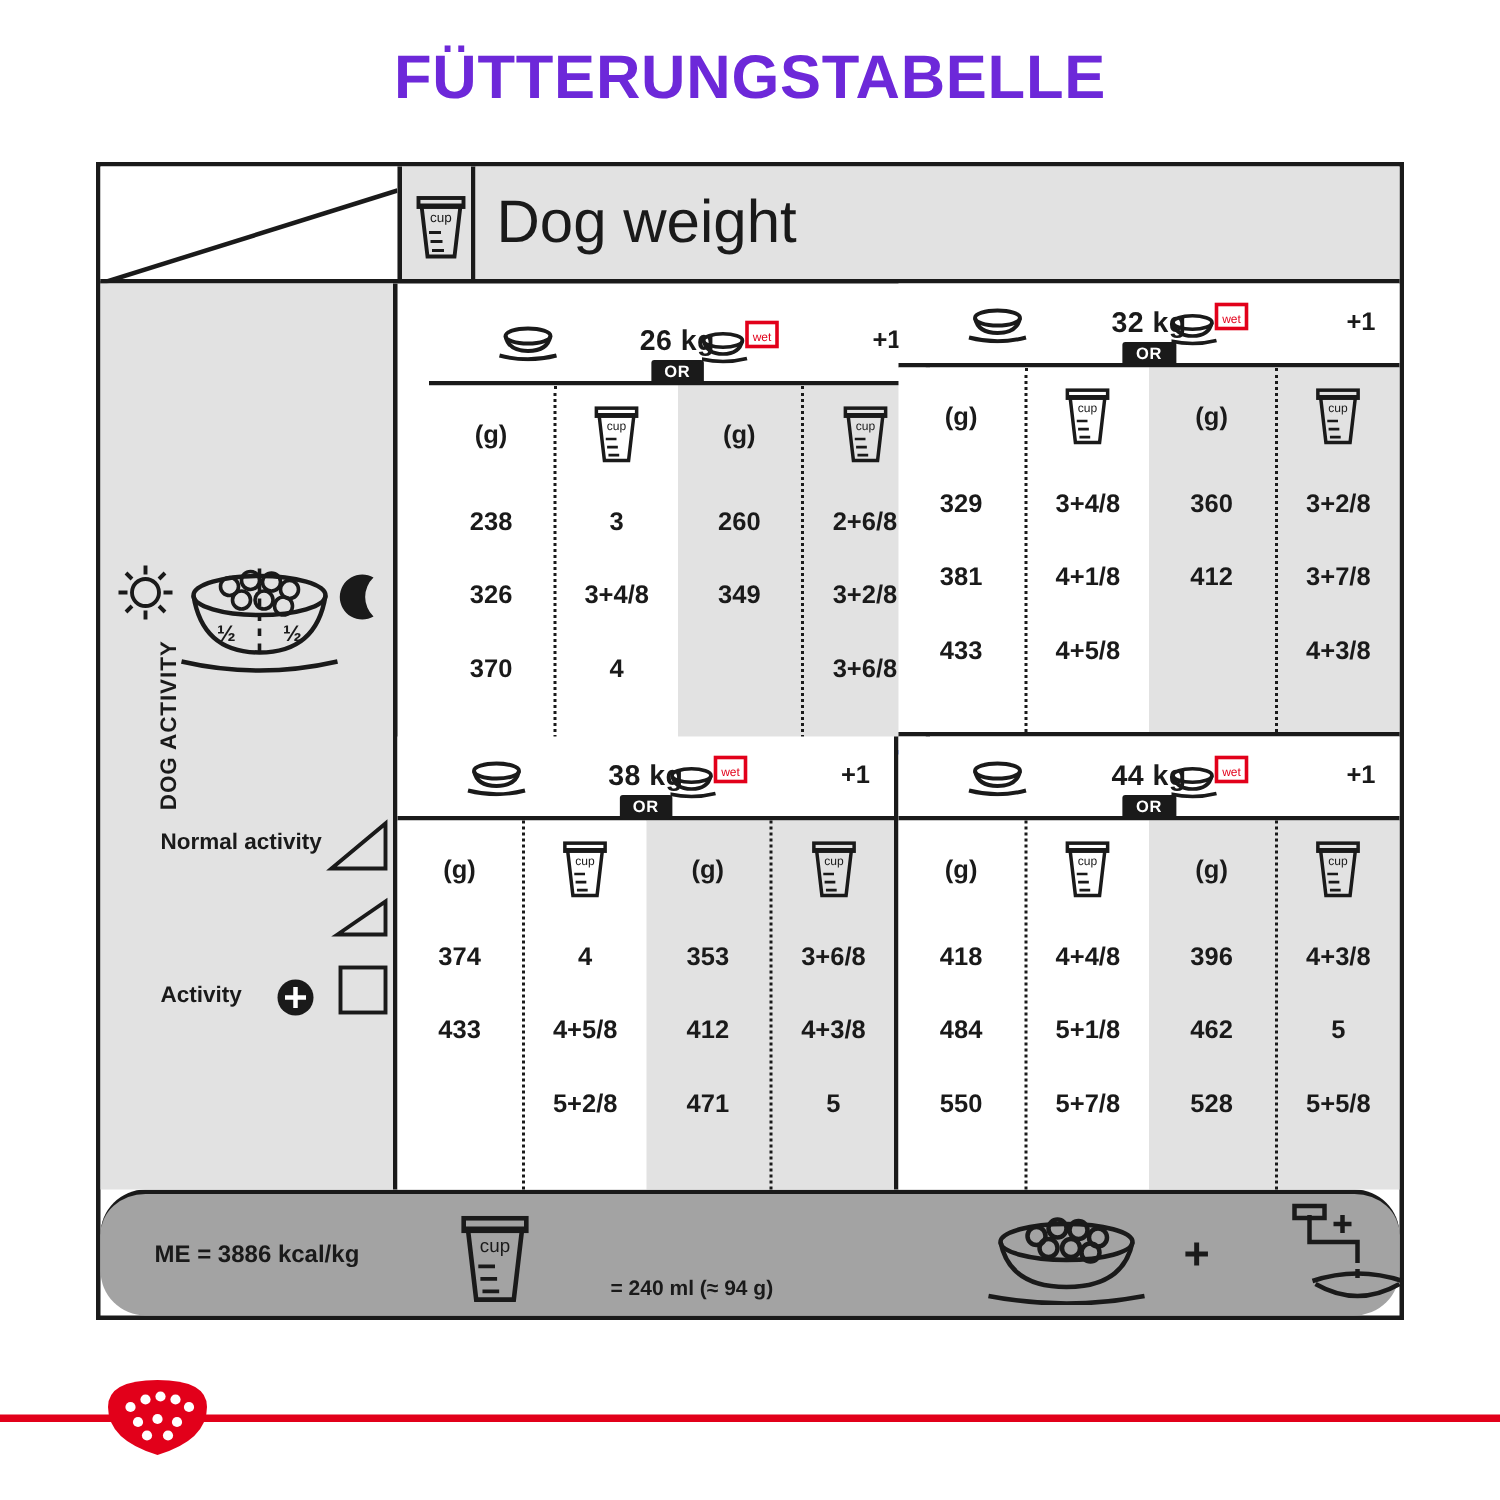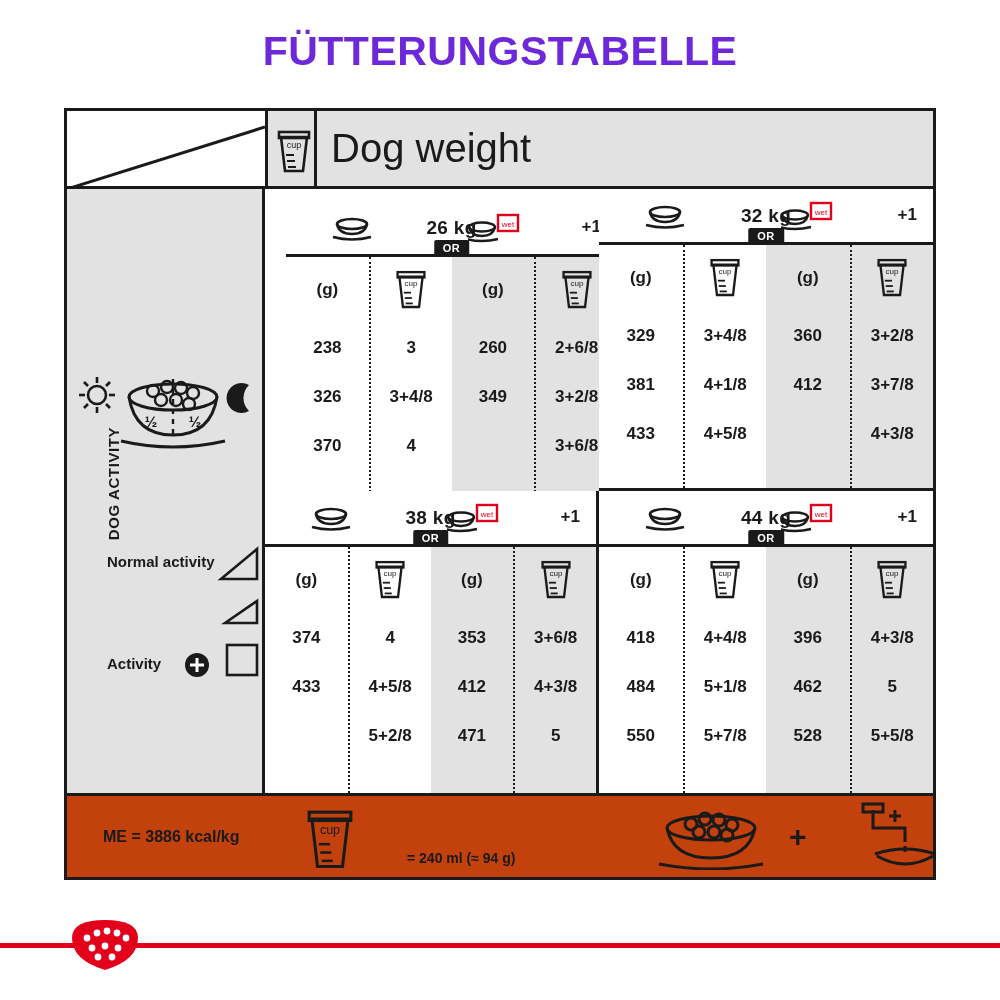--- a/index.html
+++ b/index.html
@@ -145,21 +145,22 @@
   .cellcol .cell{
     height:49px;display:flex;align-items:center;justify-content:center;
     font-size:17px;font-weight:bold;color:#1a1a1a;
   }
 
   
   .footer{
     position:absolute;left:0;bottom:0;width:100%;height:84px;
     border-top:3px solid #1a1a1a;
     box-sizing:border-box;
-    background:#c2410c;
+    background:#a3a3a3;
+    border-radius:30px;
   }
   .me-text{
     position:absolute;left:36px;top:32px;font-size:16px;font-weight:bold;color:#1a1a1a;
   }
   .cup-eq{
     position:absolute;left:340px;top:32px;font-size:14px;font-weight:bold;color:#1a1a1a;margin-top:22px;
   }
   .plus-big{
     position:absolute;left:722px;top:24px;font-size:30px;font-weight:bold;color:#1a1a1a;
   }

